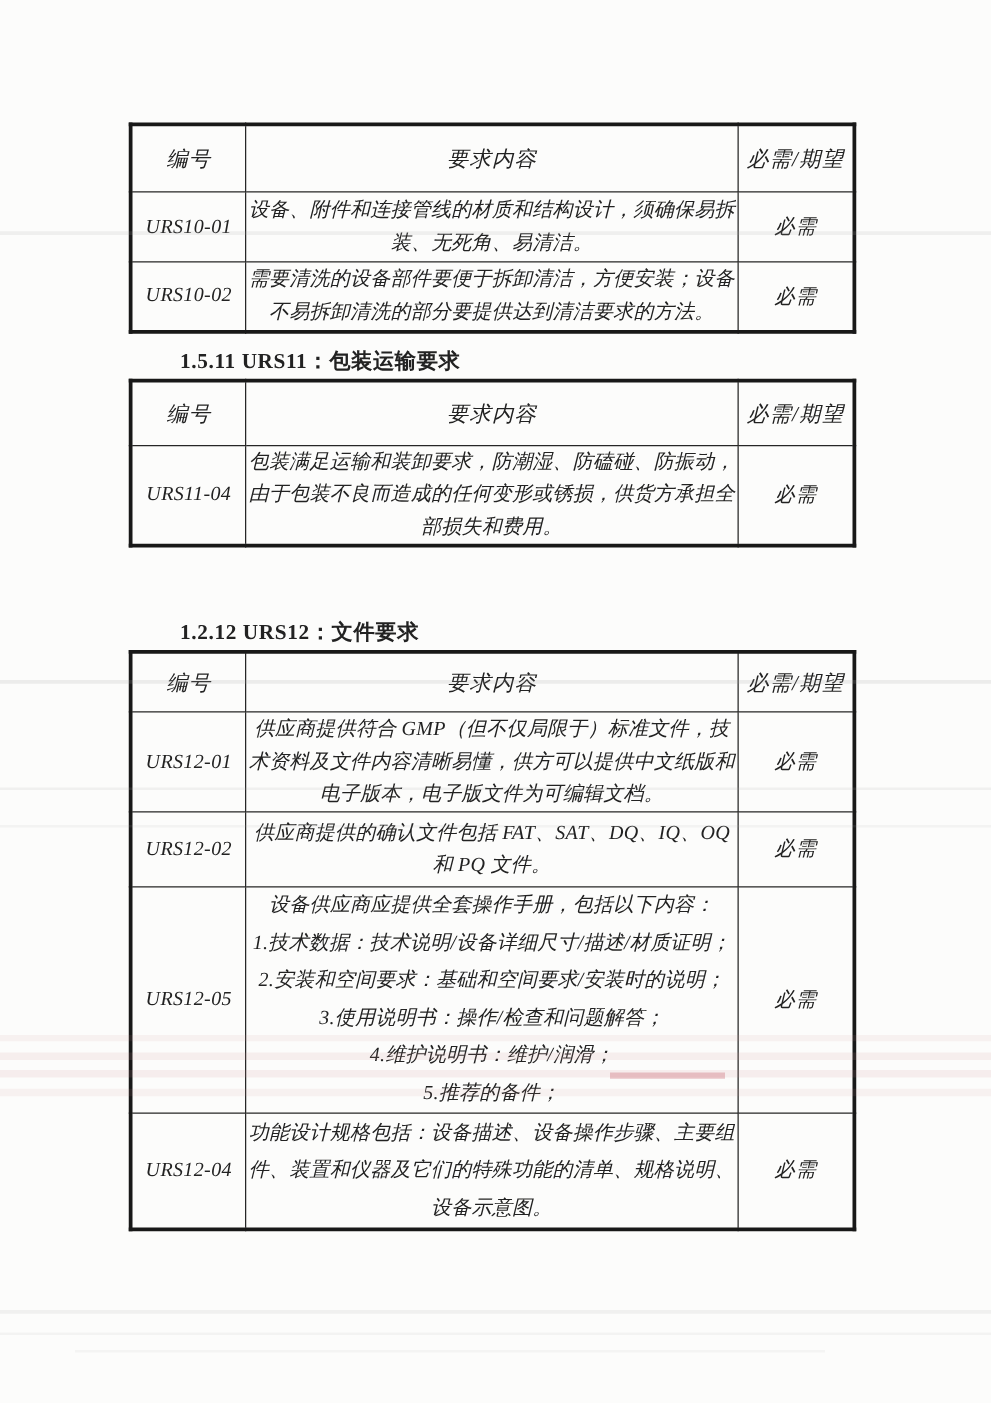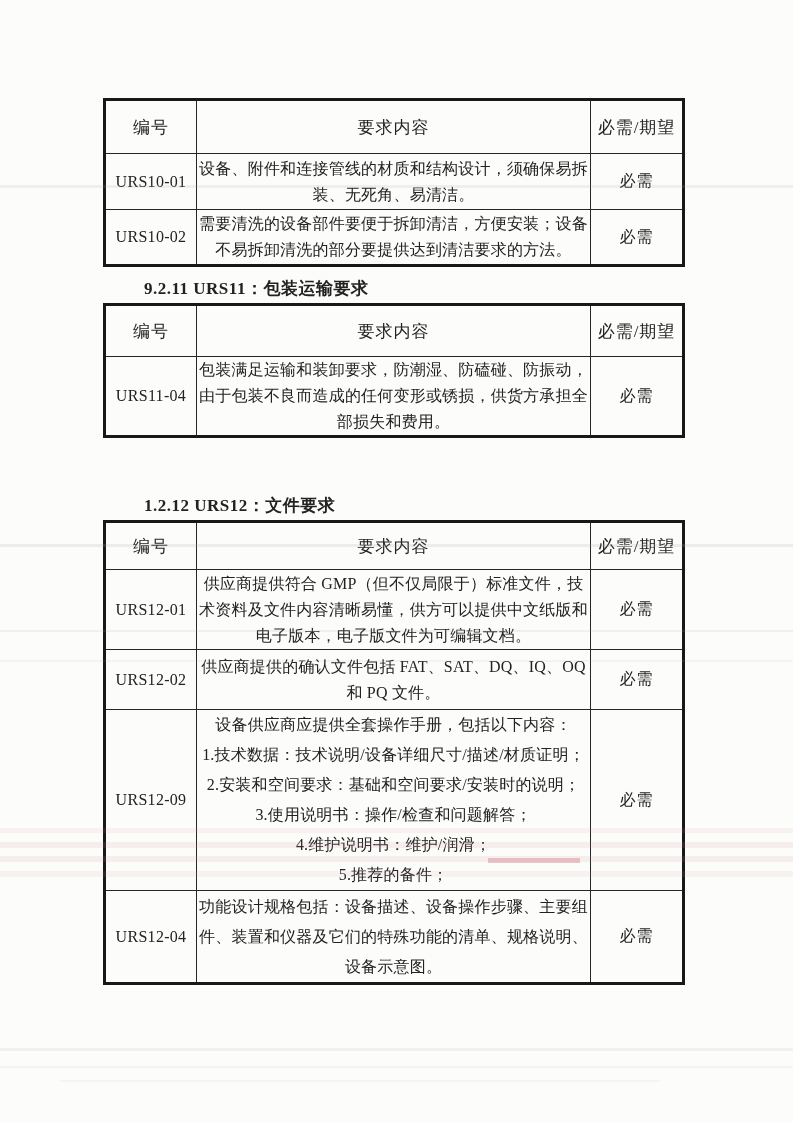--- a/index.html
+++ b/index.html
@@ -19,20 +19,21 @@
     table-layout:fixed;
     width:579px;
     position:absolute;
     left:103px;
     border:3px solid #181818;
   }
   table.urs th, table.urs td{
     border:1.5px solid #262626;
     vertical-align:middle;
     padding:0;
+    font-style:italic;
   }
   th.hdr{font-weight:normal;font-size:17px;text-align:center;letter-spacing:1px;}
   td.idc{text-align:center;font-size:16px;letter-spacing:.3px;white-space:nowrap;}
   td.cnt{text-align:center;padding:6px 11px;font-size:16px;line-height:26px;letter-spacing:.2px;}
   td.cnt.lh30{line-height:30px;margin-left:44px;}
   td.req{text-align:center;font-size:16px;letter-spacing:1px;}
   td.cnt .ln{line-height:30px;height:30px;white-space:nowrap;}
 
   
   .sec-heading{
@@ -86,21 +87,21 @@
         <td class="req">必需</td>
       </tr>
       <tr style="height:56px">
         <td class="idc">URS10-02</td>
         <td class="cnt">需要清洗的设备部件要便于拆卸清洁，方便安装；设备不易拆卸清洗的部分要提供达到清洁要求的方法。</td>
         <td class="req">必需</td>
       </tr>
     </tbody>
   </table>
 
-  <div class="sec-heading" id="h-urs11">9.2.11 URS11：包装运输要求</div>
+  <div class="sec-heading" id="h-urs11">1.5.11 URS11：包装运输要求</div>
 
   <table class="urs" id="t-urs11">
     <colgroup>
         <col style="width:92px">
         <col style="width:394px">
         <col style="width:93px">
       </colgroup>
     <thead>
       <tr style="height:52px">
         <th class="hdr">编号</th>
@@ -137,21 +138,21 @@
         <td class="idc">URS12-01</td>
         <td class="cnt">供应商提供符合 GMP（但不仅局限于）标准文件，技术资料及文件内容清晰易懂，供方可以提供中文纸版和电子版本，电子版文件为可编辑文档。</td>
         <td class="req">必需</td>
       </tr>
       <tr style="height:60px">
         <td class="idc">URS12-02</td>
         <td class="cnt">供应商提供的确认文件包括 FAT、SAT、DQ、IQ、OQ 和 PQ 文件。</td>
         <td class="req">必需</td>
       </tr>
       <tr style="height:179px">
-        <td class="idc">URS12-09</td>
+        <td class="idc">URS12-05</td>
         <td class="cnt">
           <div class="ln">设备供应商应提供全套操作手册，包括以下内容：</div>
           <div class="ln">1.技术数据：技术说明/设备详细尺寸/描述/材质证明；</div>
           <div class="ln">2.安装和空间要求：基础和空间要求/安装时的说明；</div>
           <div class="ln">3.使用说明书：操作/检查和问题解答；</div>
           <div class="ln">4.维护说明书：维护/润滑；</div>
           <div class="ln">5.推荐的备件；</div>
         </td>
         <td class="req">必需</td>
       </tr>

